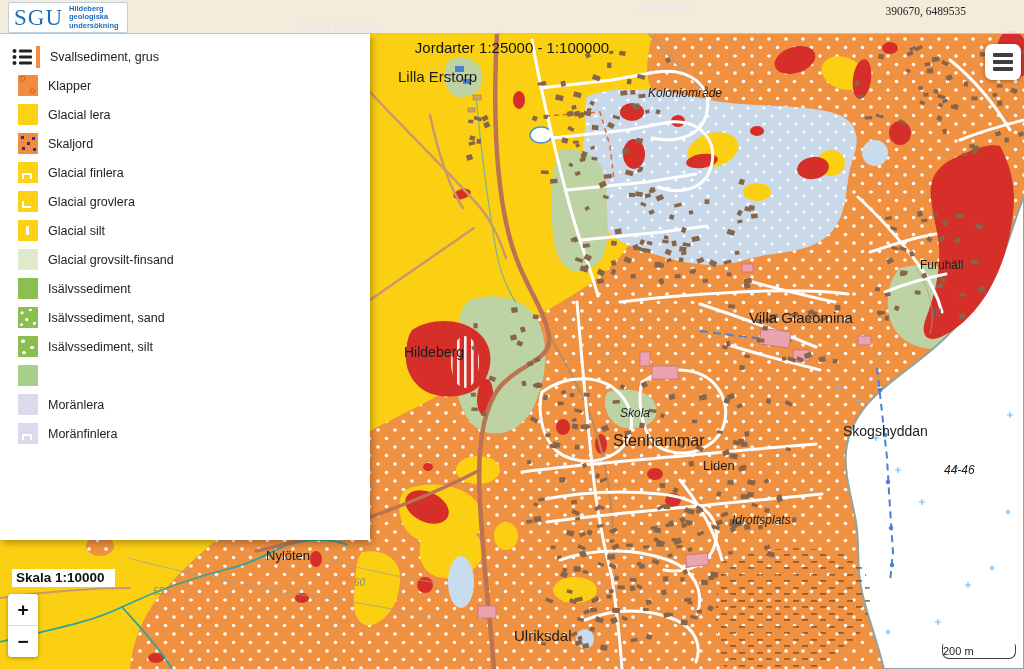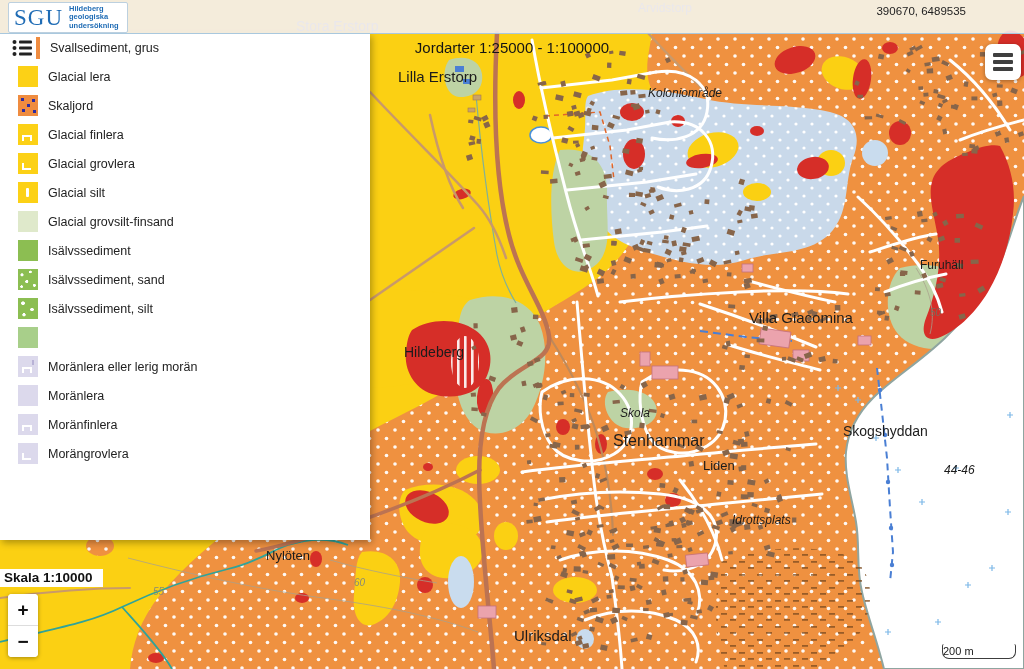--- a/index.html
+++ b/index.html
@@ -5,23 +5,23 @@
   html,body{margin:0;padding:0;}
   body{width:1024px;height:669px;overflow:hidden;font-family:"Liberation Sans",sans-serif;position:relative;background:#fbd013;}
   #stage{position:absolute;inset:0;width:1024px;height:669px;}
   svg#map{position:absolute;left:0;top:0;}
   
   #topbar{position:absolute;left:0;top:0;width:1024px;height:33px;background:rgba(243,238,242,0.9);border-bottom:1px solid #a9c8de;z-index:30;}
   #logo{position:absolute;left:8px;top:2px;width:118px;height:29px;background:#fff;border:1px solid #bcd0df;border-radius:2px;display:flex;align-items:center;z-index:31;}
   #logo .sgu{font-family:"Liberation Serif",serif;font-size:23px;color:#1f6cb5;margin-left:5px;letter-spacing:1px;}
   #logo .tag{font-size:7.5px;line-height:1.1;color:#1f6cb5;margin-left:6px;white-space:pre-line;font-weight:bold;}
   #title{position:absolute;left:0;top:7px;width:1024px;text-align:center;font-size:15px;color:#141414;z-index:30;margin-top:32px;}
-  #coords{position:absolute;right:58px;top:5px;font-size:11.5px;color:#222;z-index:31;}
+  #coords{position:absolute;right:58px;top:5px;font-size:11.5px;color:#222;z-index:31;font-family:Liberation Serif, serif;}
   
-  #legend{position:absolute;left:0;top:33px;width:370px;height:507px;background:#fff;box-shadow:2px 3px 7px rgba(0,0,0,.3);z-index:20;box-sizing:border-box;}
+  #legend{position:absolute;left:0;top:33px;width:370px;height:507px;background:#fff;box-shadow:2px 3px 7px rgba(0,0,0,.3);z-index:20;padding-top:9px;box-sizing:border-box;}
   .lrow{height:29px;display:flex;align-items:center;}
   .lrow .lbl{margin-left:10px;font-size:12.5px;color:#222;}
   .sw{width:20px;height:21px;margin-left:18px;position:relative;flex:none;}
   .licon{width:22px;height:20px;margin-left:12px;flex:none;}
   .colorbar{width:4px;height:22px;background:#ef8c40;margin-left:2px;flex:none;}
   .sw-orange-circles{background:#ef8c40;background-image:
     radial-gradient(circle at 22% 18%,#ef8c40 1.8px,#d9541f 2.4px,#ef8c40 3.4px,rgba(0,0,0,0) 3.5px),
     radial-gradient(circle at 72% 76%,#ef8c40 1.4px,#d9541f 2px,#ef8c40 3px,rgba(0,0,0,0) 3.1px);}
   .sw-orange-squares{background:#ef8c40;}
   .sw-orange-squares::after{content:"";position:absolute;left:3px;top:3px;width:3px;height:3px;background:#2b2ba2;
@@ -44,21 +44,21 @@
     radial-gradient(circle at 12% 78%,#8cbe52 1.4px,#3a5fd0 2px,#8cbe52 3px,rgba(0,0,0,0) 3.1px);}
   .sw-morangreen{background:#a8cf8a;}
   .sw-lav{background:#dcd9ec;}
   .mark-n::after{content:"";position:absolute;left:4px;bottom:4px;width:6px;height:4px;border:2px solid #fff;border-bottom:none;}
   .mark-l::after{content:"";position:absolute;left:4px;bottom:4px;width:7px;height:5px;border-left:2px solid #fff;border-bottom:2px solid #fff;}
   .mark-bar::after{content:"";position:absolute;left:8px;top:6px;width:3px;height:9px;background:#fff;border-radius:1px;}
   .mark-tick::before{content:"";position:absolute;right:4px;top:4px;width:2px;height:5px;background:#b8b2d6;}
   
   #menu-btn{position:absolute;right:3px;top:44px;width:36px;height:36px;background:#fff;border:none;border-radius:7px;box-shadow:0 1px 4px rgba(0,0,0,.35);z-index:25;cursor:pointer;display:flex;flex-direction:column;justify-content:center;align-items:center;gap:3.5px;}
   #menu-btn i{display:block;width:20px;height:3.4px;background:#3f3f3f;border-radius:1px;}
-  #scale-label{position:absolute;left:0;top:569px;background:#fff;padding:1px 10px 2px 4px;font-size:13.5px;font-weight:bold;color:#111;z-index:15;}
+  #scale-label{position:absolute;left:12px;top:569px;background:#fff;padding:1px 10px 2px 4px;font-size:13.5px;font-weight:bold;color:#111;z-index:15;}
   #zoomctl{position:absolute;left:8px;top:594px;width:30px;background:#fff;border-radius:4px;box-shadow:0 1px 4px rgba(0,0,0,.35);z-index:15;overflow:hidden;}
   #zoomctl button{display:block;width:30px;height:31px;background:#fff;border:none;font-size:19px;font-weight:bold;color:#111;cursor:pointer;padding:0;line-height:29px;}
   #zoomctl .div{height:1px;background:#ddd;}
   #scalebar{position:absolute;right:8px;top:644px;width:72px;height:14px;background:rgba(255,255,255,.6);border:1.5px solid #3c3c3c;border-top:none;border-radius:2px 2px 7px 7px;font-size:11px;color:#1a1a1a;z-index:15;line-height:14px;}
 </style>
 </head>
 <body>
 
 <div id="stage">
 
@@ -714,20 +714,24 @@
               <rect x="7" y="2.4" width="13" height="3.2" rx="1" fill="#222"></rect>
               <circle cx="2.5" cy="10" r="2" fill="#222"></circle>
               <rect x="7" y="8.4" width="13" height="3.2" rx="1" fill="#222"></rect>
               <circle cx="2.5" cy="16" r="2" fill="#222"></circle>
               <rect x="7" y="14.4" width="13" height="3.2" rx="1" fill="#222"></rect>
             </svg></span>
           <span class="colorbar"></span>
           <span class="lbl">Svallsediment, grus</span>
         </div>
         <div class="lrow">
+          <span class="sw sw-orange-circles"></span>
+          <span class="lbl">Klapper</span>
+        </div>
+        <div class="lrow">
           <span class="sw sw-yellow"></span>
           <span class="lbl">Glacial lera</span>
         </div>
         <div class="lrow">
           <span class="sw sw-orange-squares"></span>
           <span class="lbl">Skaljord</span>
         </div>
         <div class="lrow">
           <span class="sw sw-yellow mark-n"></span>
           <span class="lbl">Glacial finlera</span>
@@ -753,34 +757,26 @@
           <span class="lbl">Isälvssediment, sand</span>
         </div>
         <div class="lrow">
           <span class="sw sw-green-grus"></span>
           <span class="lbl">Isälvssediment, silt</span>
         </div>
         <div class="lrow">
           <span class="sw sw-morangreen"></span>
         </div>
         <div class="lrow">
-          <span class="sw sw-lav mark-n mark-tick"></span>
-          <span class="lbl">Moränlera eller lerig morän</span>
-        </div>
-        <div class="lrow">
           <span class="sw sw-lav"></span>
           <span class="lbl">Moränlera</span>
         </div>
         <div class="lrow">
           <span class="sw sw-lav mark-n"></span>
           <span class="lbl">Moränfinlera</span>
-        </div>
-        <div class="lrow">
-          <span class="sw sw-lav mark-l"></span>
-          <span class="lbl">Morängrovlera</span>
         </div>
       </div>
 </aside>
 
 <button id="menu-btn" aria-label="menu">
   <i></i>
   <i></i>
   <i></i>
 </button>
 

